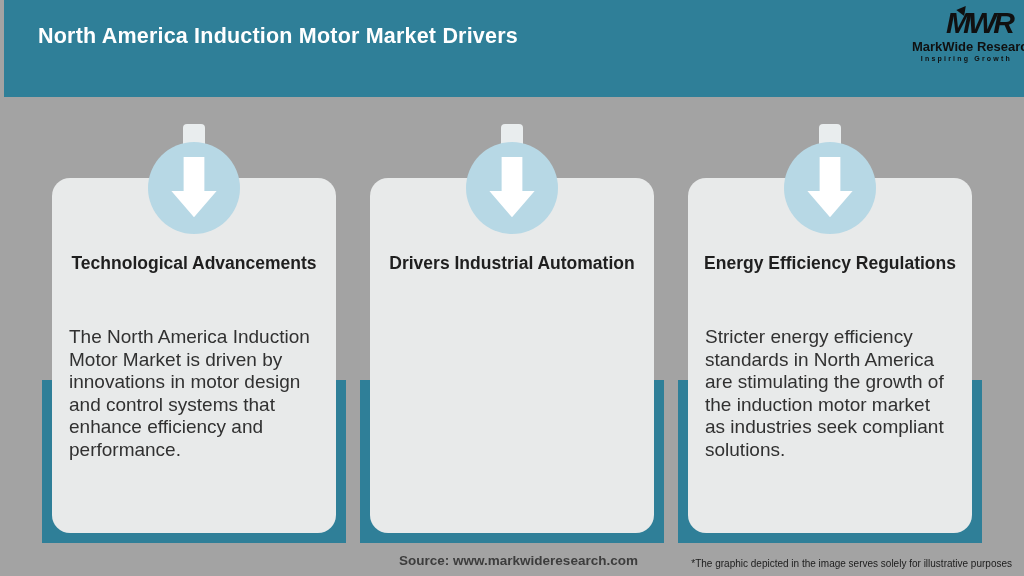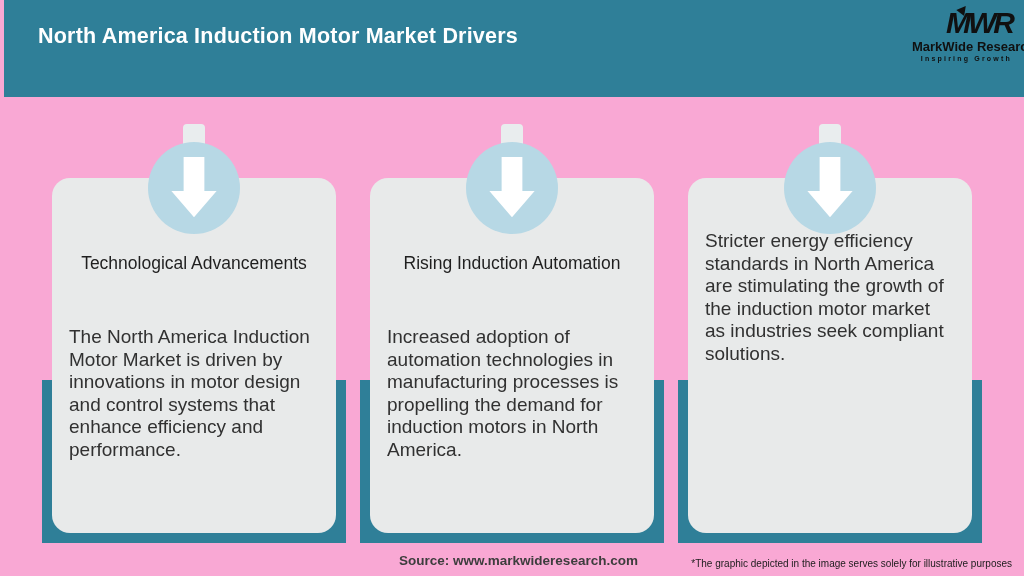--- a/index.html
+++ b/index.html
@@ -3,21 +3,21 @@
 <meta charset="utf-8">
 <style>
   html, body { margin: 0; padding: 0; background: #ffffff; }
   * { box-sizing: border-box; }
   body { font-family: "Liberation Sans", sans-serif; }
 
   .stage {
     position: relative;
     width: 1024px;
     height: 576px;
-    background: #f9a8d4;
+    background: #a3a3a3;
     overflow: hidden;
   }
 
   
   .header {
     position: absolute;
     left: 4px; top: 0;
     width: 1020px; height: 97px;
     background: var(--teal, #2f7f98);
   }
@@ -109,21 +109,21 @@
     position: absolute;
     left: 10px; top: 54px;
     width: 284px; height: 355px;
     background: var(--card-gray, #e8eaea);
     border-radius: 18px;
   }
   .card-title {
     margin: 74px 6px 4px;
     text-align: center;
     font-size: 17.5px;
-    font-weight: 400;
+    font-weight: 700;
     line-height: 22px;
     color: var(--heading-dark, #1f1f1f);
   }
   .card-desc {
     margin: 52px 17px 0;
     font-size: 19px;
     line-height: 22.5px;
     color: var(--body-dark, #313131);
   }
 
@@ -177,34 +177,34 @@
       <svg width="58" height="66" viewBox="0 0 60 70" aria-hidden="true">
         <path d="M19 0 h22 v36 h13 L30 64 L6 36 h13 z" fill="#ffffff"></path>
       </svg>
     </div>
   </div>
 
   <div class="card-group g2">
     <div class="card-backing"></div>
     <div class="arrow-tab"></div>
     <div class="card">
-      <h2 class="card-title">Rising Induction Automation</h2>
-      <p class="card-desc">Increased adoption of automation technologies in manufacturing processes is propelling the demand for induction motors in North America.</p>
+      <h2 class="card-title">Drivers Industrial Automation</h2>
     </div>
     <div class="icon-circle">
       <svg width="58" height="66" viewBox="0 0 60 70" aria-hidden="true">
         <path d="M19 0 h22 v36 h13 L30 64 L6 36 h13 z" fill="#ffffff"></path>
       </svg>
     </div>
   </div>
 
   <div class="card-group g3">
     <div class="card-backing"></div>
     <div class="arrow-tab"></div>
     <div class="card">
+      <h2 class="card-title">Energy Efficiency Regulations</h2>
       <p class="card-desc">Stricter energy efficiency standards in North America are stimulating the growth of the induction motor market as industries seek compliant solutions.</p>
     </div>
     <div class="icon-circle">
       <svg width="58" height="66" viewBox="0 0 60 70" aria-hidden="true">
         <path d="M19 0 h22 v36 h13 L30 64 L6 36 h13 z" fill="#ffffff"></path>
       </svg>
     </div>
   </div>
 
   <div class="source-line">Source: www.markwideresearch.com</div>

